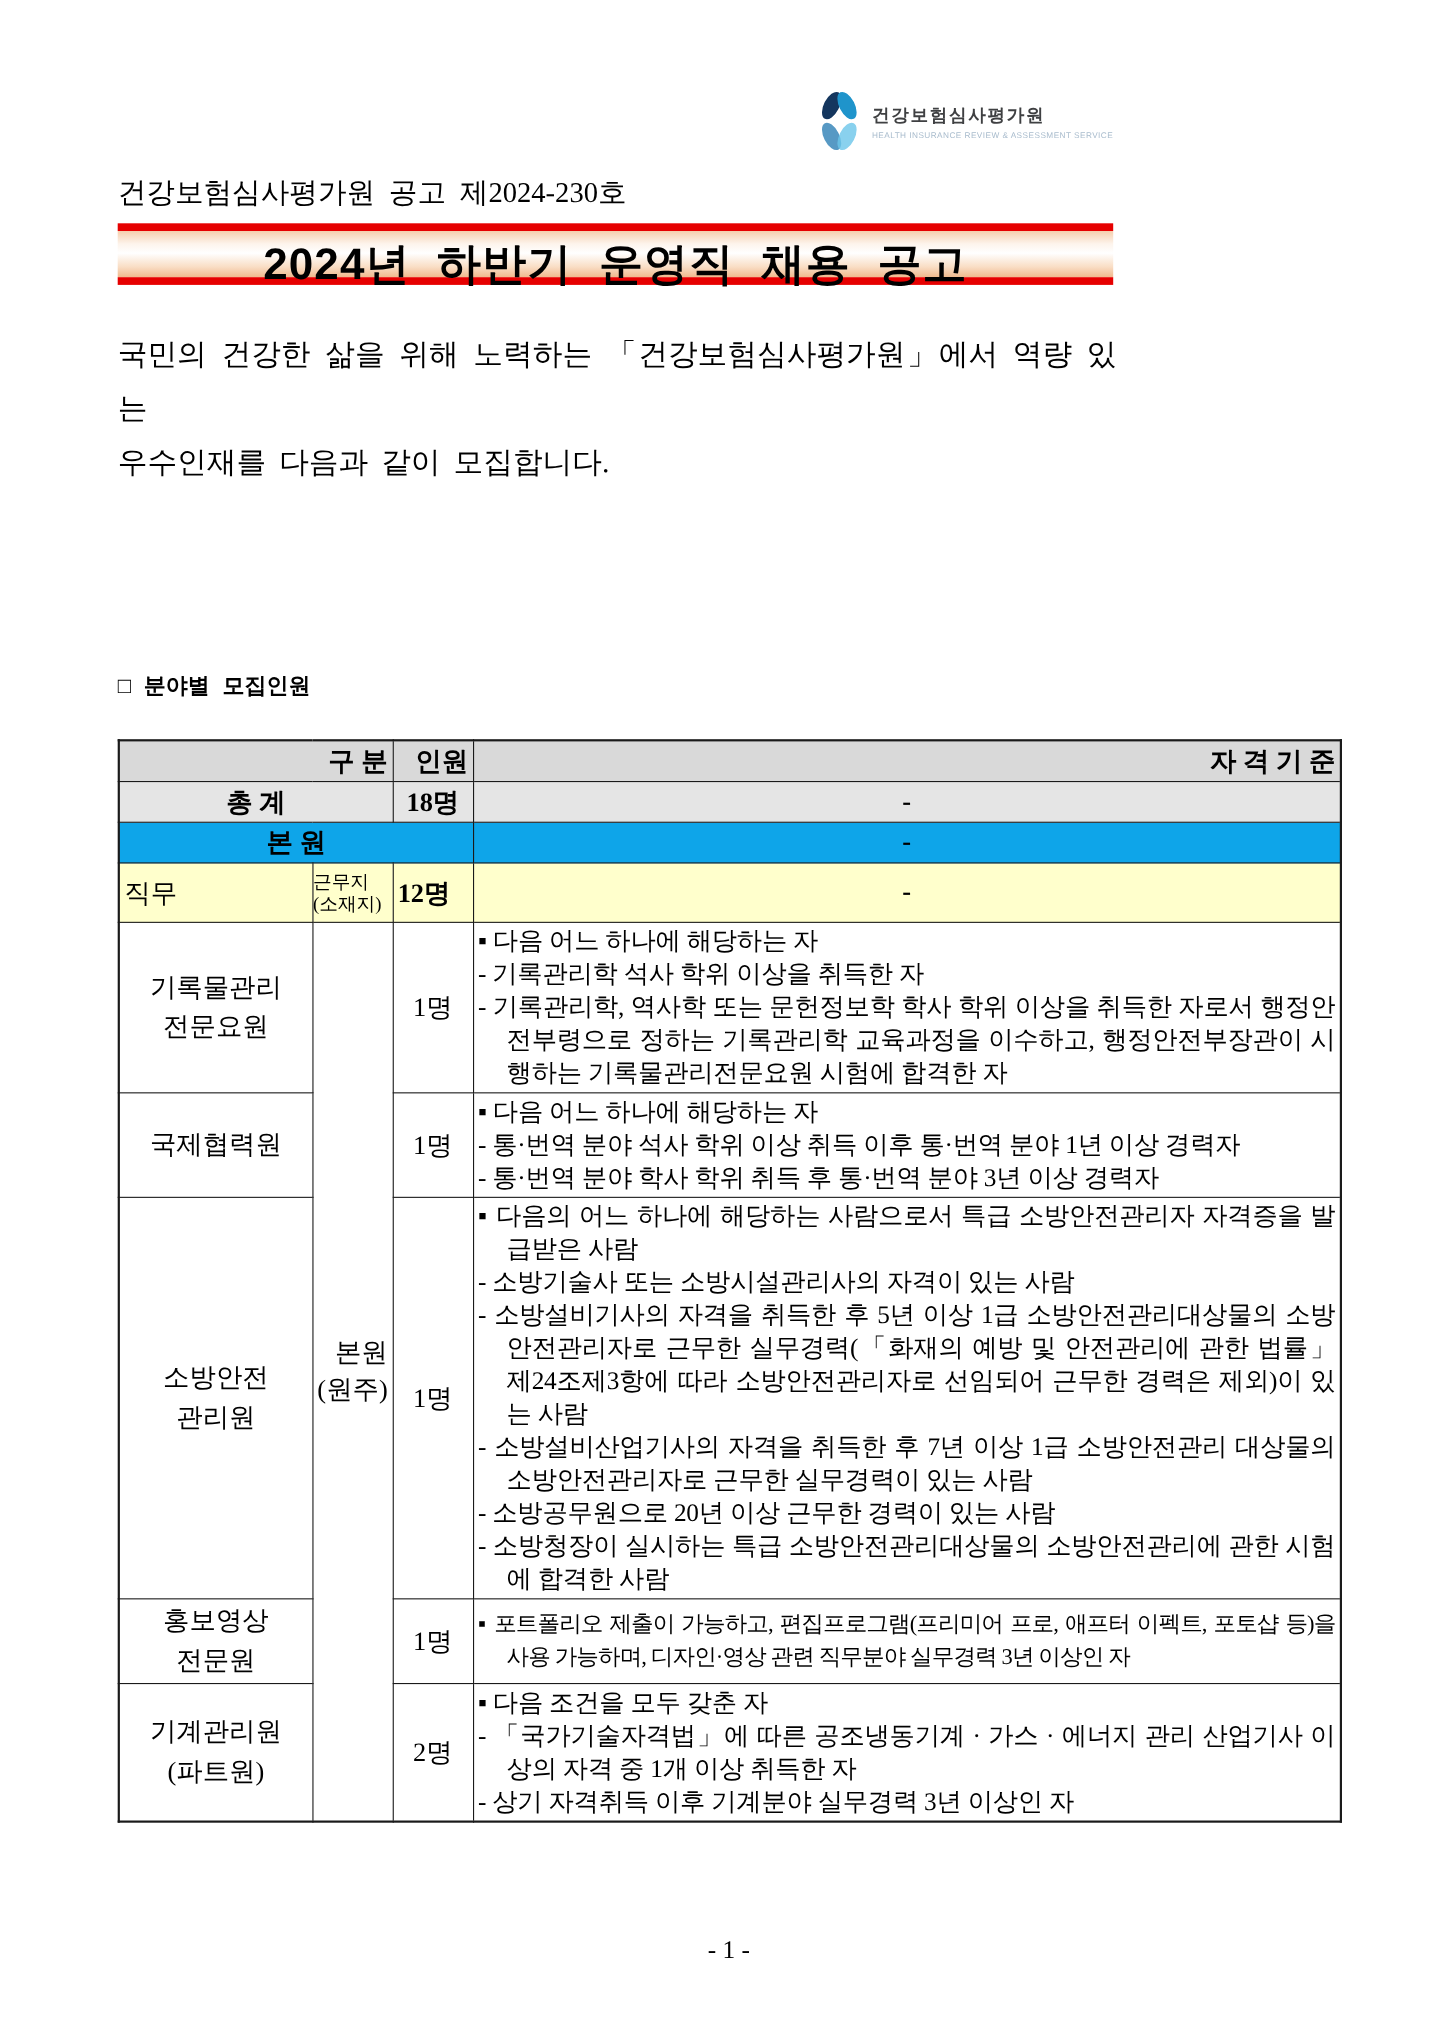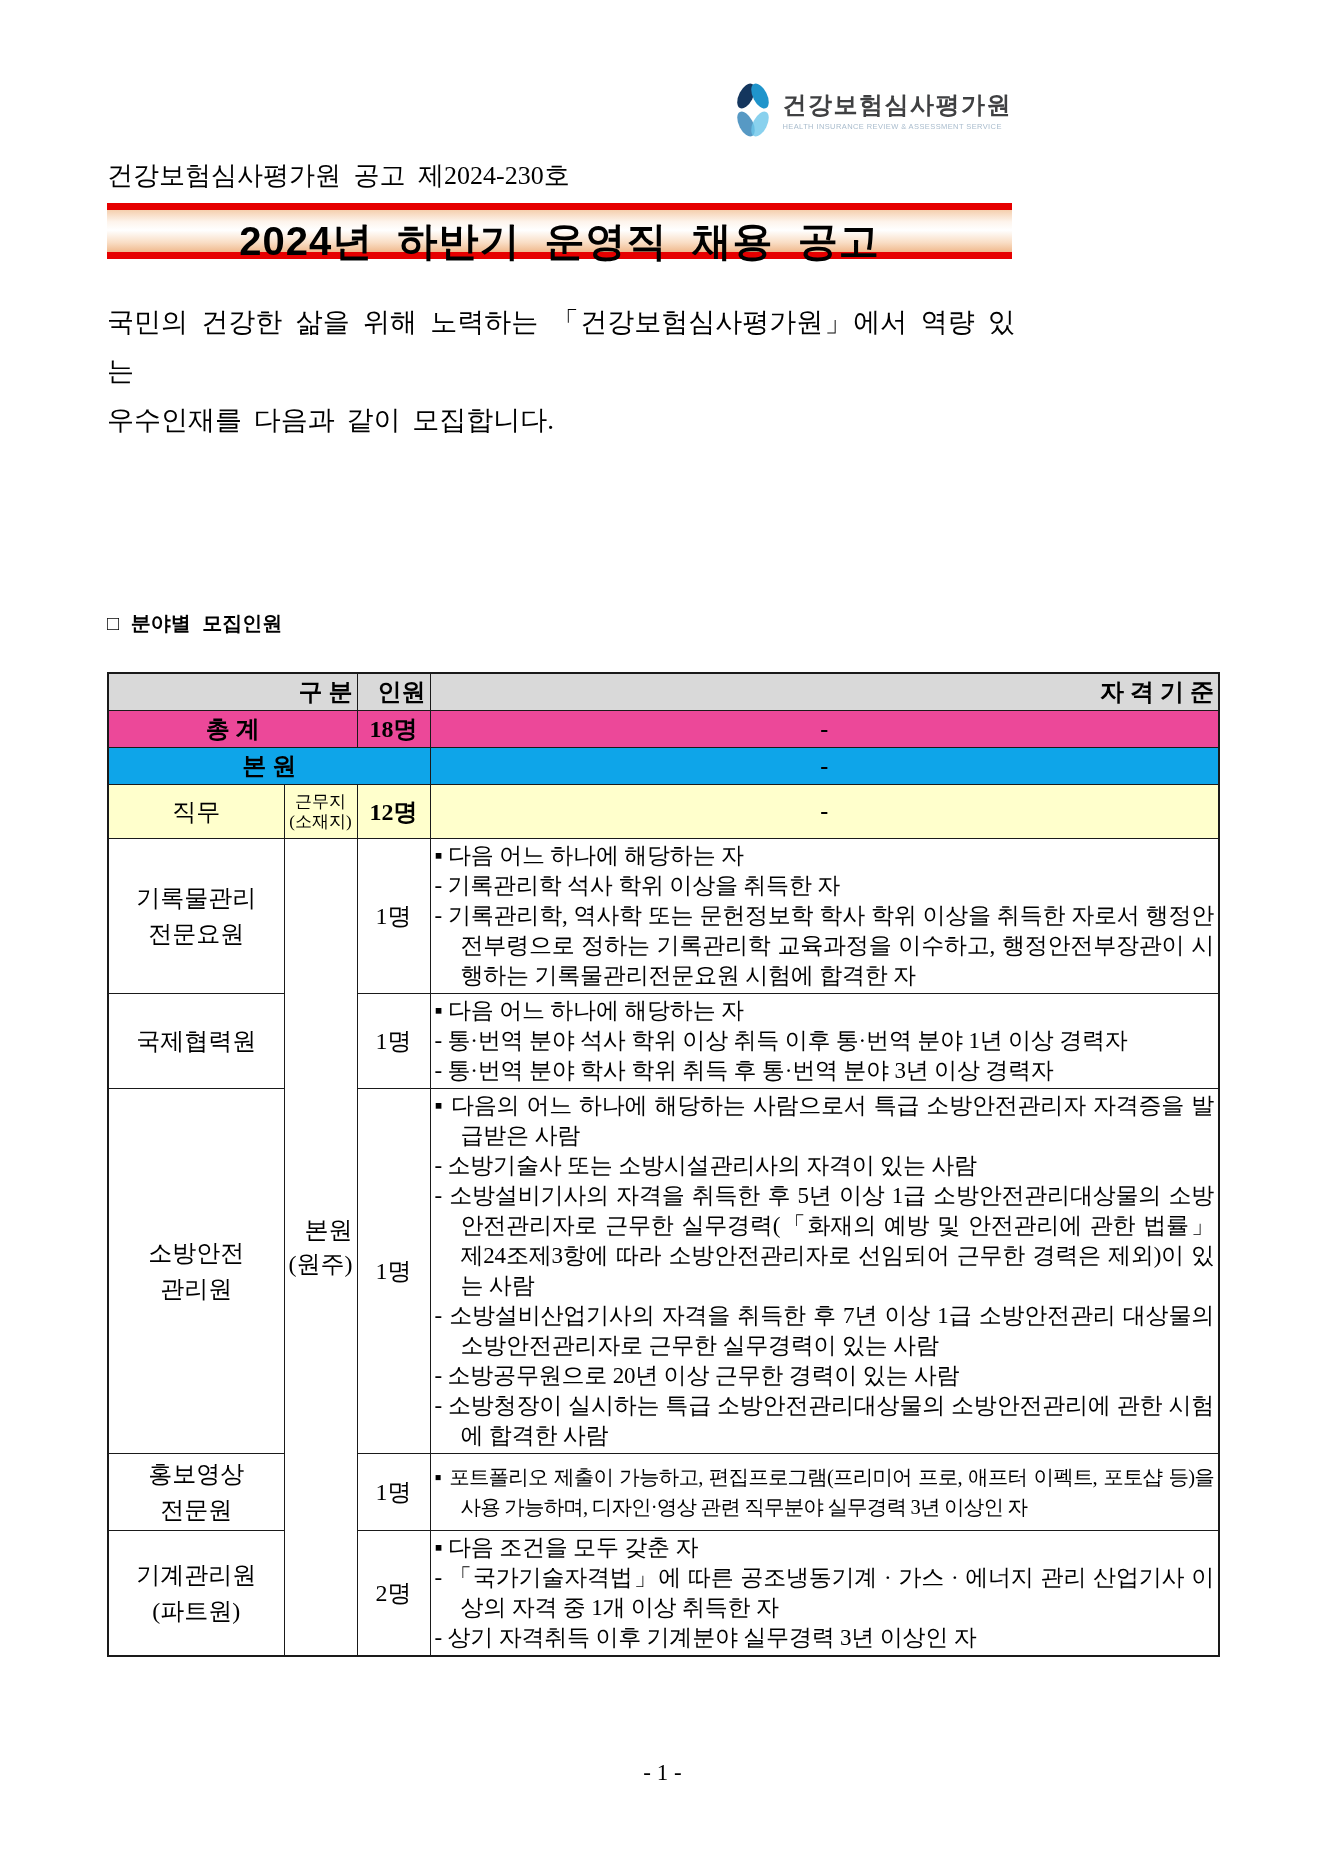--- a/index.html
+++ b/index.html
@@ -2,21 +2,21 @@
 <html><head>
 <meta charset="utf-8">
 <style>
   html,body{margin:0;padding:0;background:#ffffff;}
   .page{position:relative;width:1323px;height:1858px;background:#ffffff;overflow:hidden;
         font-family:"Liberation Serif",serif;color:#000;}
 
   
   .logo-block{position:absolute;top:82px;right:311px;display:flex;align-items:center;gap:10px;}
   .logo-text{display:flex;flex-direction:column;line-height:1.05;}
-  .logo-kr{font-family:Liberation Serif, serif;font-weight:bold;font-size:24px;
+  .logo-kr{font-family:Liberation Sans, sans-serif;font-weight:bold;font-size:16px;
            color:#3f4042;letter-spacing:1.5px;}
   .logo-en{font-family:"Liberation Sans",sans-serif;font-size:7.5px;color:#a9bccd;
            letter-spacing:0.4px;margin-top:4px;}
 
   
   .doc-number{position:absolute;top:158px;left:107px;font-size:26px;word-spacing:6px;}
 
   
   .banner{position:absolute;top:203px;left:107px;width:905px;height:56px;box-sizing:border-box;
           border-top:7px solid #e60000;border-bottom:7px solid #e60000;
@@ -43,23 +43,23 @@
   
   table.recruit{position:absolute;top:672px;left:107px;width:1111px;border-collapse:collapse;
                 border:2px solid #1a1a1a;table-layout:fixed;}
   table.recruit td{border:1px solid #1a1a1a;font-size:24px;vertical-align:middle;
                    padding:2px 4px;box-sizing:border-box;}
   .c-title{width:176px;text-align:center;}
   .c-place{width:73px;text-align:center;}
   .c-count{width:73px;text-align:center;}
   .c-qual{width:789px;}
   .hdr{background:#d9d9d9;font-weight:bold;text-align:right;height:34px;}
-  .row-total td{background:#ec4899;font-weight:bold;text-align:center;height:34px;}
+  .row-total td{background:#e5e5e5;font-weight:bold;text-align:center;height:34px;}
   .row-main td{background:#0ea5e9;font-weight:bold;text-align:center;height:36px;}
-  .row-group td{background:#ffffcc;text-align:center;height:54px;}
+  .row-group td{background:#ffffcc;height:54px;}
   .row-group .g-label{font-size:24px;}
   .row-group .g-sub{font-size:17px;line-height:20px;white-space:pre-line;padding:0;}
   .row-group .g-count{font-weight:bold;}
   .row-group .g-dash{font-weight:bold;}
   .dash-b{font-weight:bold;text-align:center;}
   .job-title{text-align:center;white-space:pre-line;line-height:36px;}
   .place-cell{text-align:right;white-space:pre-line;line-height:34px;}
   .count-cell{text-align:center;}
   .qual-cell{padding:5px 8px 5px 12px;}
   .q{font-size:23px;line-height:30px;text-align:justify;padding-left:26px;text-indent:-26px;

